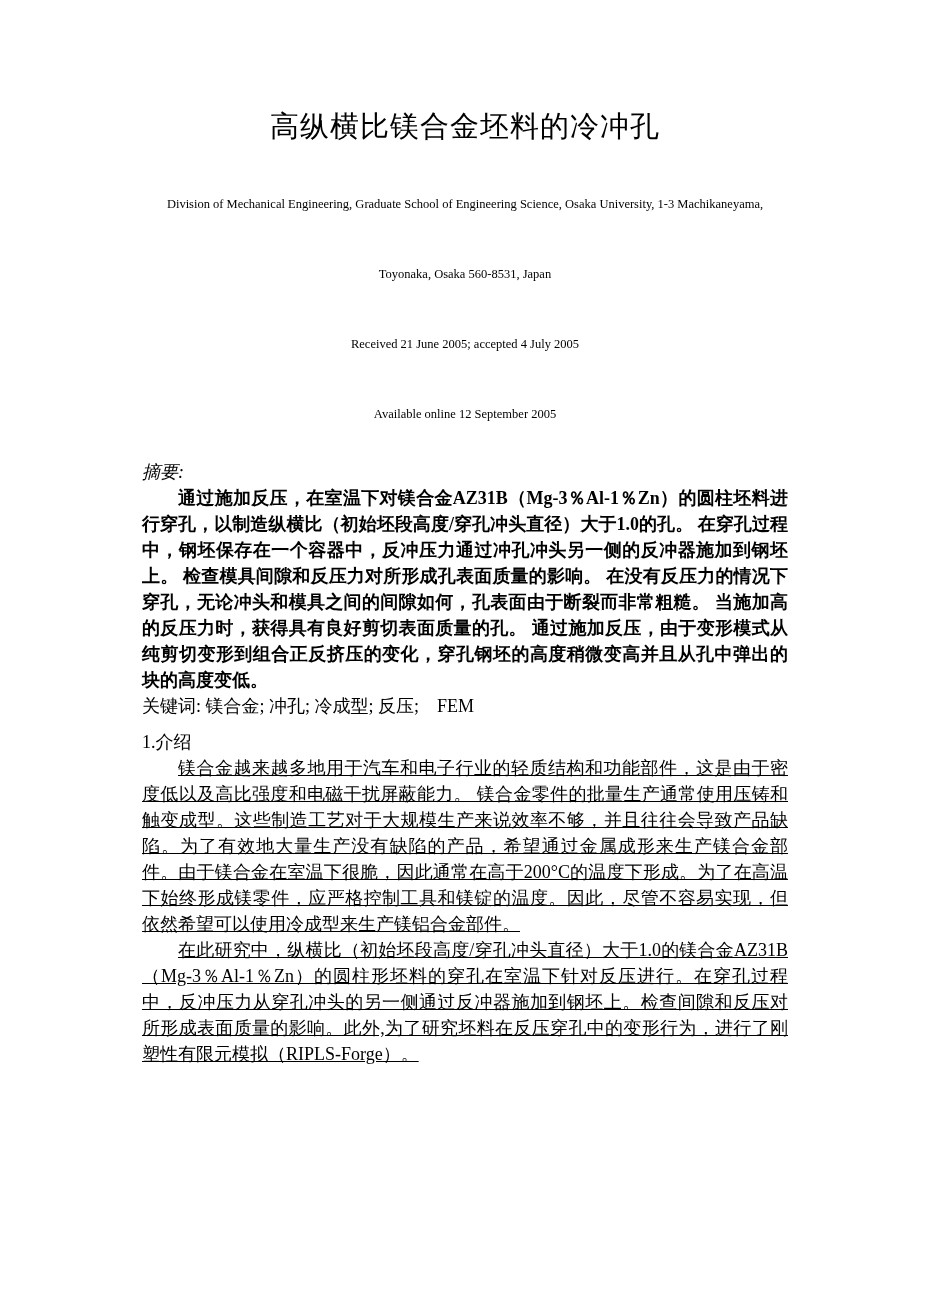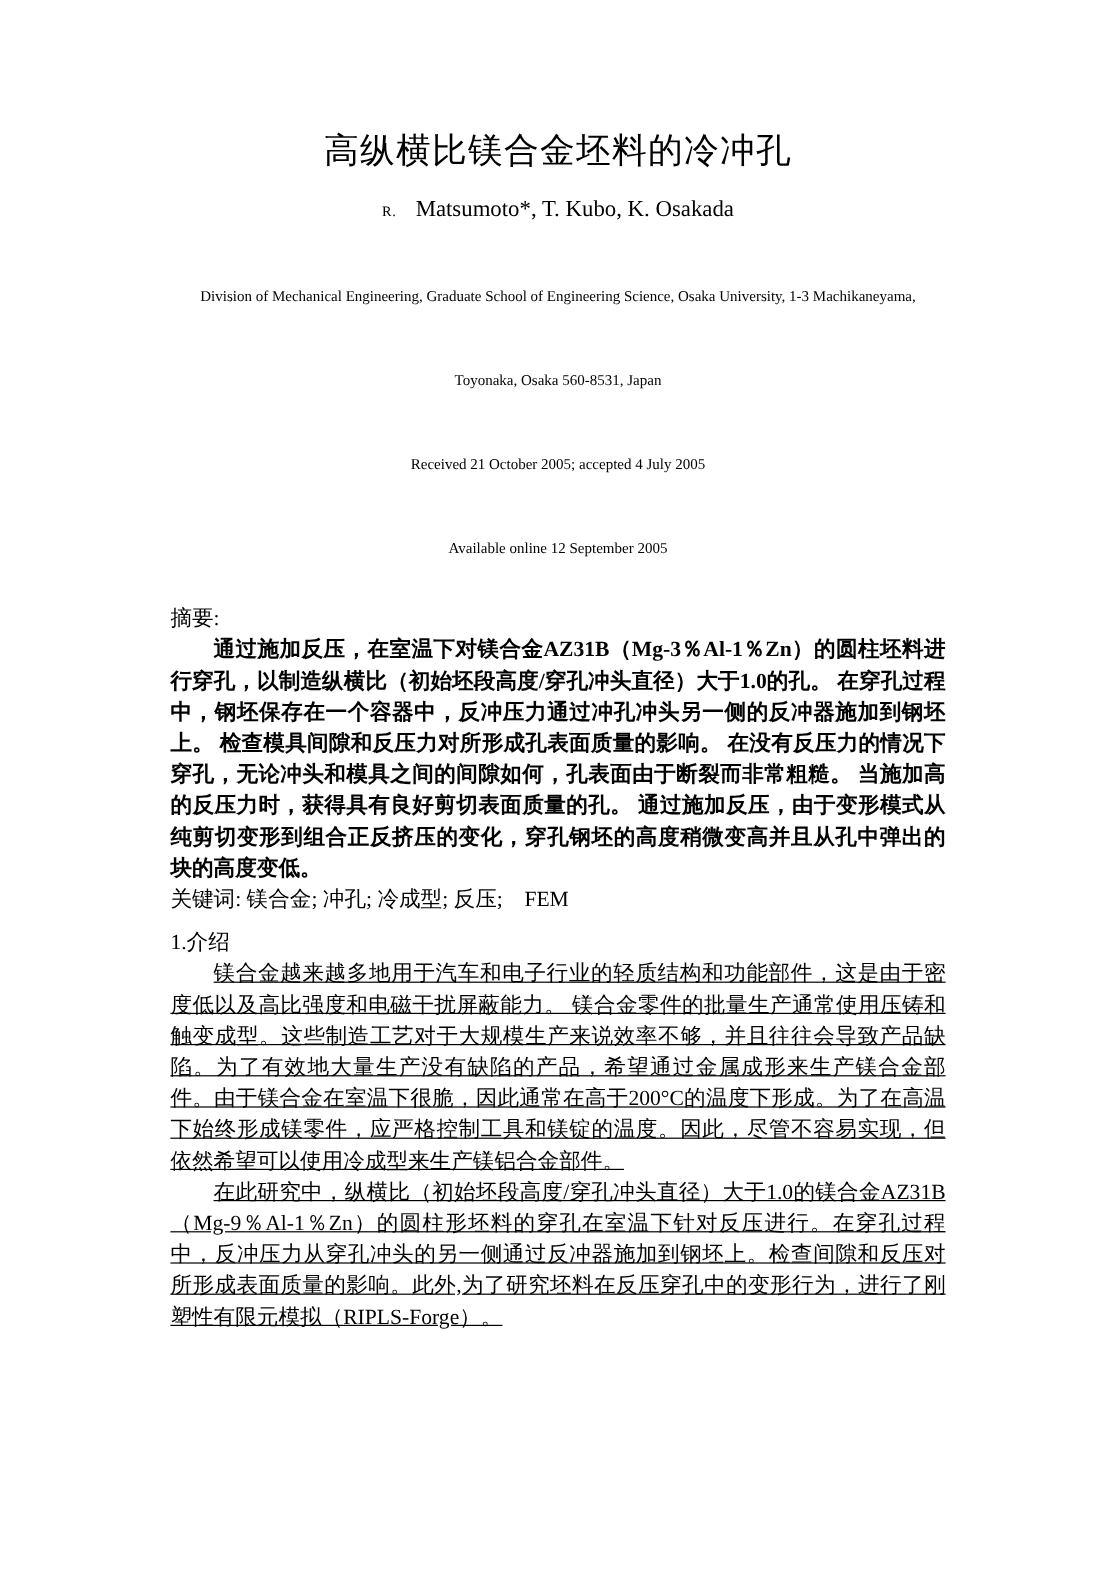--- a/index.html
+++ b/index.html
@@ -48,20 +48,21 @@
   }
   .affiliations div { white-space: nowrap; margin-top: 47px; }
   .body-text {
     font-size: 18px;
     line-height: 26px;
     text-align: justify;
     font-family: "Liberation Serif", "DejaVu Serif", serif;
   }
   .abstract-label {
     margin-top: 33px;
+    font-style: italic;
   }
   .abstract-paragraph {
     text-indent: 2em;
     font-weight: bold;
   }
   .keywords-line {
     text-indent: 0;
   }
   .intro-heading {
     margin-top: 10px;
@@ -72,38 +73,35 @@
   }
 </style>
 </head>
 <body>
 
 <div class="page">
   <div class="content">
 
     <h1 class="paper-title">高纵横比镁合金坯料的冷冲孔</h1>
 
-    <div class="authors-line">
-      <span class="author-initial">R.</span><span>Matsumoto*, T. Kubo, K. Osakada</span>
-    </div>
 
     <div class="affiliations">
       <div>Division of Mechanical Engineering, Graduate School of Engineering Science, Osaka University, 1-3 Machikaneyama,</div>
       <div>Toyonaka, Osaka 560-8531, Japan</div>
-      <div>Received 21 October 2005; accepted 4 July 2005</div>
+      <div>Received 21 June 2005; accepted 4 July 2005</div>
       <div>Available online 12 September 2005</div>
     </div>
 
     <div class="body-text abstract-label">摘要:</div>
 
     <div class="body-text abstract-paragraph">通过施加反压，在室温下对镁合金AZ31B（Mg-3％Al-1％Zn）的圆柱坯料进行穿孔，以制造纵横比（初始坯段高度/穿孔冲头直径）大于1.0的孔。 在穿孔过程中，钢坯保存在一个容器中，反冲压力通过冲孔冲头另一侧的反冲器施加到钢坯上。 检查模具间隙和反压力对所形成孔表面质量的影响。 在没有反压力的情况下穿孔，无论冲头和模具之间的间隙如何，孔表面由于断裂而非常粗糙。 当施加高的反压力时，获得具有良好剪切表面质量的孔。 通过施加反压，由于变形模式从纯剪切变形到组合正反挤压的变化，穿孔钢坯的高度稍微变高并且从孔中弹出的块的高度变低。</div>
 
     <div class="body-text keywords-line">关键词: 镁合金; 冲孔; 冷成型; 反压;　FEM</div>
 
     <div class="body-text intro-heading">1.介绍</div>
 
     <div class="body-text intro-paragraph">镁合金越来越多地用于汽车和电子行业的轻质结构和功能部件，这是由于密度低以及高比强度和电磁干扰屏蔽能力。 镁合金零件的批量生产通常使用压铸和触变成型。这些制造工艺对于大规模生产来说效率不够，并且往往会导致产品缺陷。为了有效地大量生产没有缺陷的产品，希望通过金属成形来生产镁合金部件。由于镁合金在室温下很脆，因此通常在高于200°C的温度下形成。为了在高温下始终形成镁零件，应严格控制工具和镁锭的温度。因此，尽管不容易实现，但依然希望可以使用冷成型来生产镁铝合金部件。</div>
 
 
-    <div class="body-text intro-paragraph">在此研究中，纵横比（初始坯段高度/穿孔冲头直径）大于1.0的镁合金AZ31B（Mg-9％Al-1％Zn）的圆柱形坯料的穿孔在室温下针对反压进行。在穿孔过程中，反冲压力从穿孔冲头的另一侧通过反冲器施加到钢坯上。检查间隙和反压对所形成表面质量的影响。此外,为了研究坯料在反压穿孔中的变形行为，进行了刚塑性有限元模拟（RIPLS-Forge）。</div>
+    <div class="body-text intro-paragraph">在此研究中，纵横比（初始坯段高度/穿孔冲头直径）大于1.0的镁合金AZ31B（Mg-3％Al-1％Zn）的圆柱形坯料的穿孔在室温下针对反压进行。在穿孔过程中，反冲压力从穿孔冲头的另一侧通过反冲器施加到钢坯上。检查间隙和反压对所形成表面质量的影响。此外,为了研究坯料在反压穿孔中的变形行为，进行了刚塑性有限元模拟（RIPLS-Forge）。</div>
 
   </div>
 </div>
 
 </body></html>

